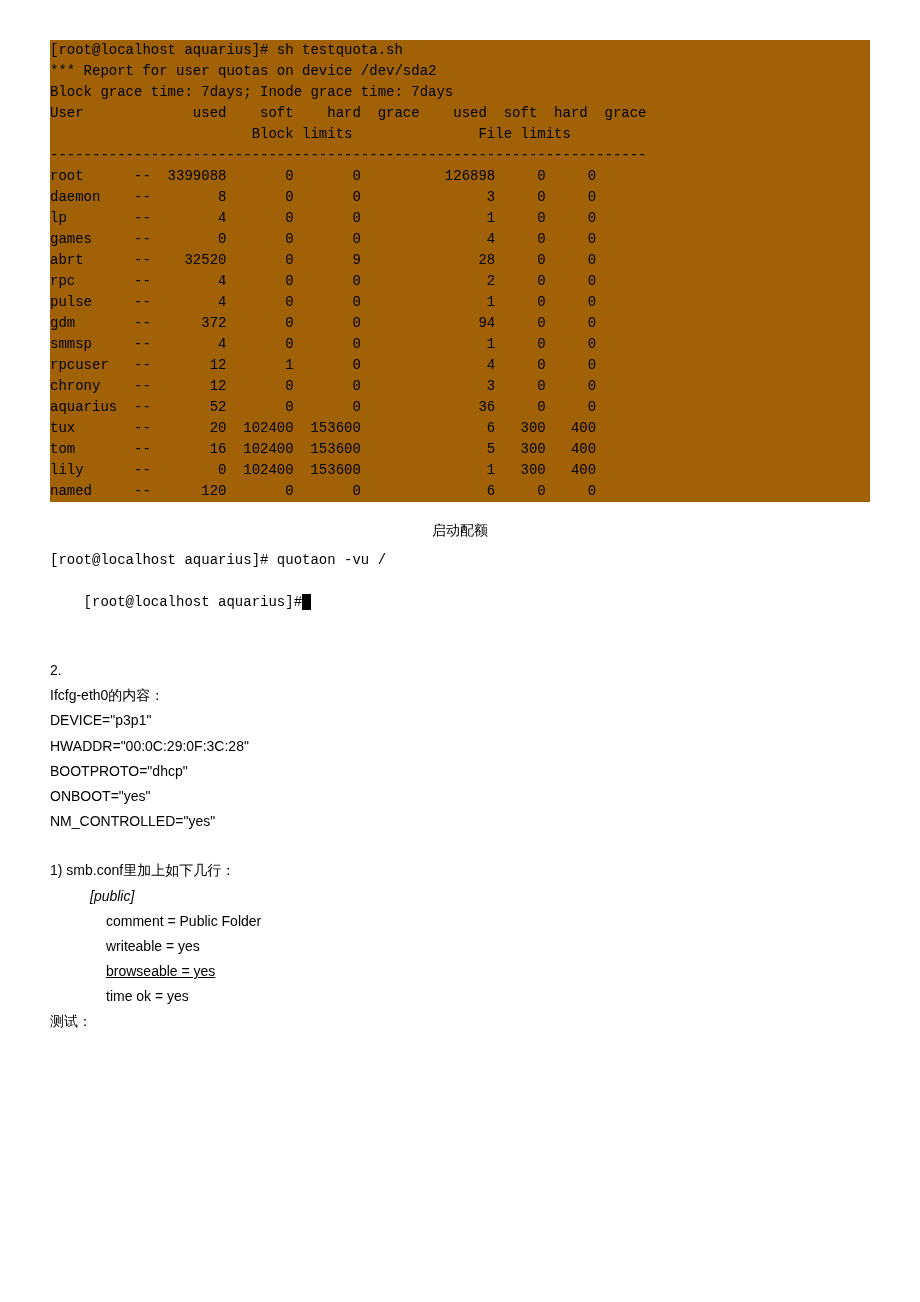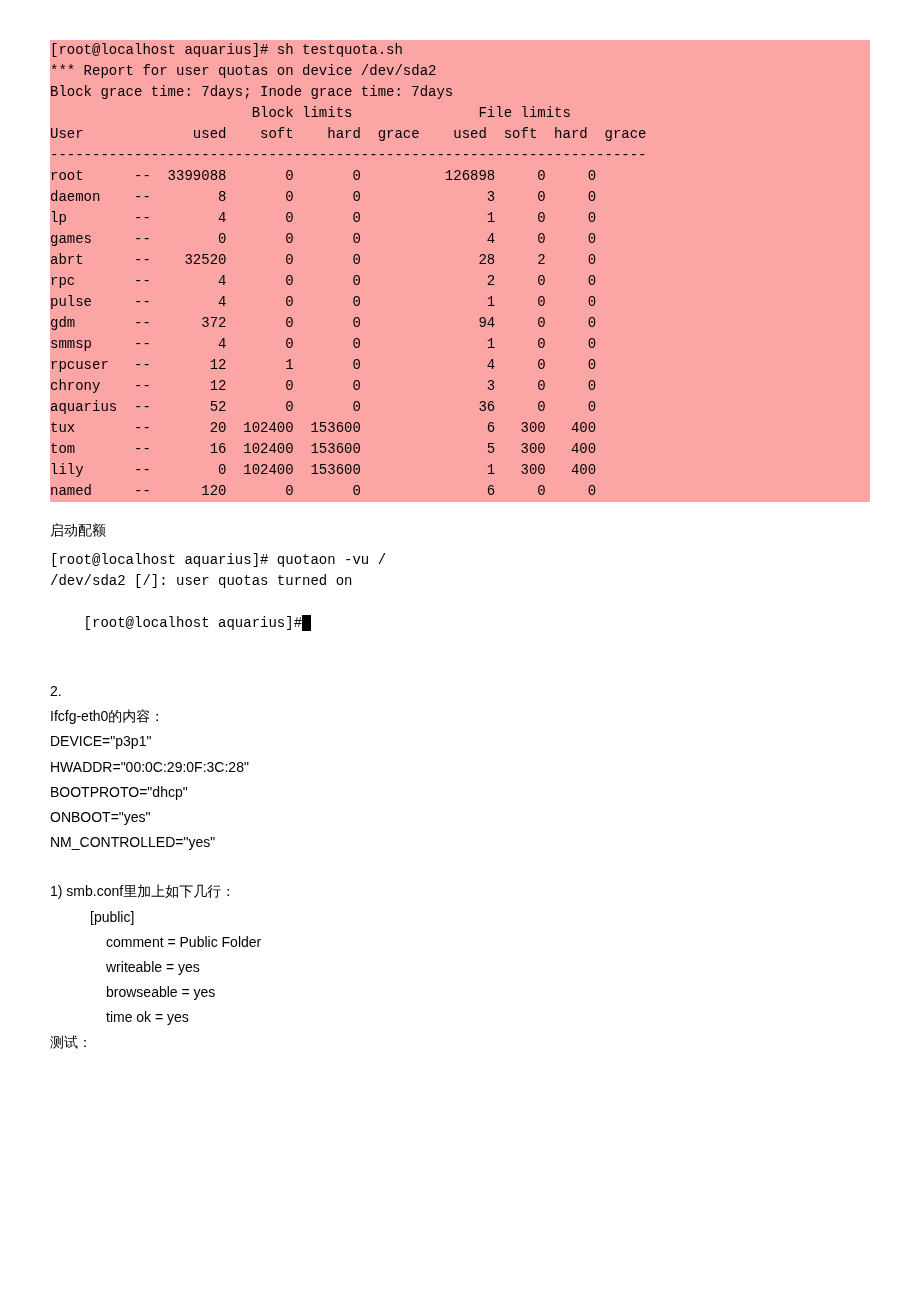--- a/index.html
+++ b/index.html
@@ -12,36 +12,37 @@
       background-color: #ffffff;
       font-family: 'Courier New', Courier, monospace;
       font-size: 14px;
       color: #000000;
       padding: 40px 50px;
       width: 920px;
       min-height: 1302px;
     }
 
     .terminal-block {
-      background-color: #fca5a5;
+      background-color: #a16207;
       line-height: 1.5;
     }
 
     .pre-text {
       font-family: 'Courier New', Courier, monospace;
       font-size: 14px;
       white-space: pre;
       line-height: 1.5;
     }
 
     .section-label {
       font-family: Liberation Serif, serif;
       font-size: 14px;
       margin-top: 20px;
       margin-bottom: 10px;
+      text-align: center;
     }
 
     .section-block {
       margin-top: 20px;
     }
 
     .normal-text {
       font-family: Arial, sans-serif;
       font-size: 14px;
       line-height: 1.8;
@@ -55,68 +56,67 @@
       vertical-align: text-bottom;
     }
   </style>
 </head>
 <body>
 
 <div class="terminal-block">
   <div class="pre-text">[root@localhost aquarius]# sh testquota.sh</div>
   <div class="pre-text">*** Report for user quotas on device /dev/sda2</div>
   <div class="pre-text">Block grace time: 7days; Inode grace time: 7days</div>
+  <div class="pre-text">User             used    soft    hard  grace    used  soft  hard  grace</div>
   <div class="pre-text">                        Block limits               File limits</div>
-  <div class="pre-text">User             used    soft    hard  grace    used  soft  hard  grace</div>
   <div class="pre-text">-----------------------------------------------------------------------</div>
 
   <div id="table-rows-container">
       <div class="pre-text">root      --  3399088       0       0          126898     0     0</div>
       <div class="pre-text">daemon    --        8       0       0               3     0     0</div>
       <div class="pre-text">lp        --        4       0       0               1     0     0</div>
       <div class="pre-text">games     --        0       0       0               4     0     0</div>
-      <div class="pre-text">abrt      --    32520       0       0              28     2     0</div>
+      <div class="pre-text">abrt      --    32520       0       9              28     0     0</div>
       <div class="pre-text">rpc       --        4       0       0               2     0     0</div>
       <div class="pre-text">pulse     --        4       0       0               1     0     0</div>
       <div class="pre-text">gdm       --      372       0       0              94     0     0</div>
       <div class="pre-text">smmsp     --        4       0       0               1     0     0</div>
       <div class="pre-text">rpcuser   --       12       1       0               4     0     0</div>
       <div class="pre-text">chrony    --       12       0       0               3     0     0</div>
       <div class="pre-text">aquarius  --       52       0       0              36     0     0</div>
       <div class="pre-text">tux       --       20  102400  153600               6   300   400</div>
       <div class="pre-text">tom       --       16  102400  153600               5   300   400</div>
       <div class="pre-text">lily      --        0  102400  153600               1   300   400</div>
       <div class="pre-text">named     --      120       0       0               6     0     0</div>
     </div>
 </div>
 
 <div class="section-block">
   <div class="section-label">启动配额</div>
   <div class="pre-text">[root@localhost aquarius]# quotaon -vu /</div>
-  <div class="pre-text">/dev/sda2 [/]: user quotas turned on</div>
   <div class="pre-text">
     <span>[root@localhost aquarius]#</span><span class="cursor"></span>
   </div>
 </div>
 
 <div class="section-block" style="margin-top: 24px;">
   <div class="normal-text">2.</div>
   <div class="normal-text">Ifcfg-eth0的内容：</div>
   <div id="ifcfg-lines-container">
       <div class="normal-text">DEVICE="p3p1"</div>
       <div class="normal-text">HWADDR="00:0C:29:0F:3C:28"</div>
       <div class="normal-text">BOOTPROTO="dhcp"</div>
       <div class="normal-text">ONBOOT="yes"</div>
       <div class="normal-text">NM_CONTROLLED="yes"</div>
     </div>
 </div>
 
 <div class="section-block" style="margin-top: 24px;">
   <div class="normal-text">1)  smb.conf里加上如下几行：</div>
   <div id="smb-config-container">
-      <div class="normal-text" style="padding-left: 40px;">[public]</div>
+      <div class="normal-text" style="padding-left: 40px; font-style: italic;">[public]</div>
       <div class="normal-text" style="padding-left: 56px;"> comment = Public Folder</div>
       <div class="normal-text" style="padding-left: 56px;"> writeable = yes</div>
-      <div class="normal-text" style="padding-left: 56px;"> browseable = yes</div>
+      <div class="normal-text" style="padding-left: 56px; text-decoration: underline;"> browseable = yes</div>
       <div class="normal-text" style="padding-left: 56px;"> time ok = yes</div>
     </div>
   <div class="normal-text">测试：</div>
 </div>
 
 </body></html>

